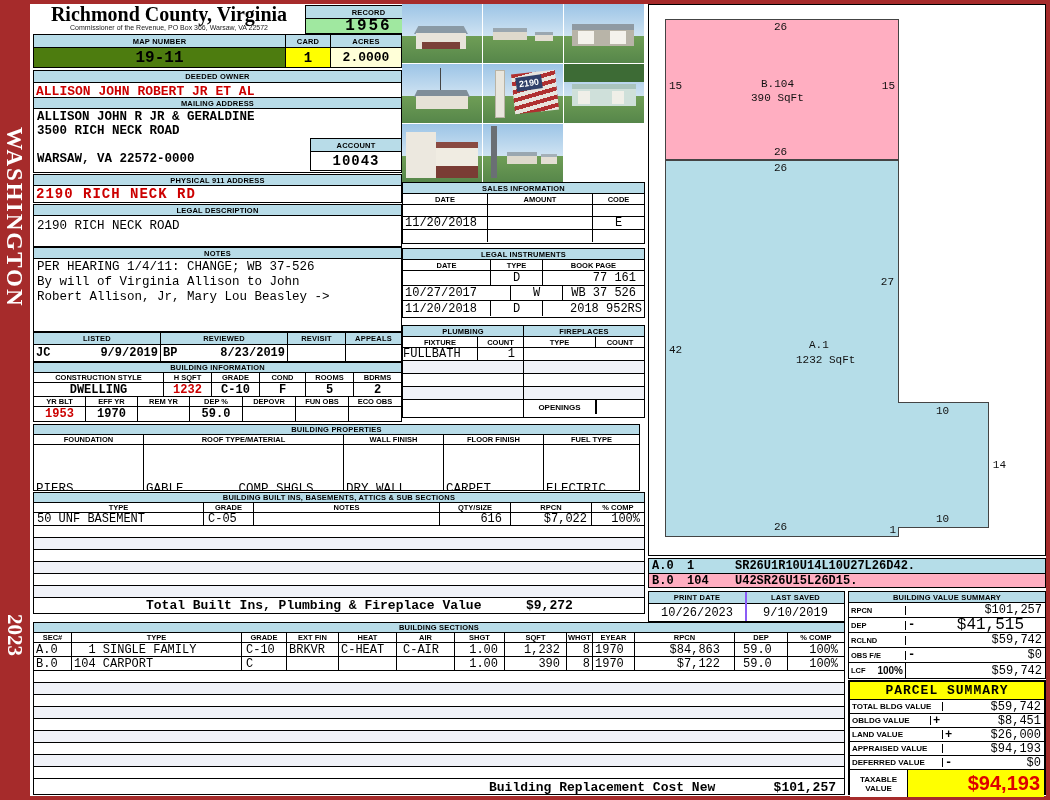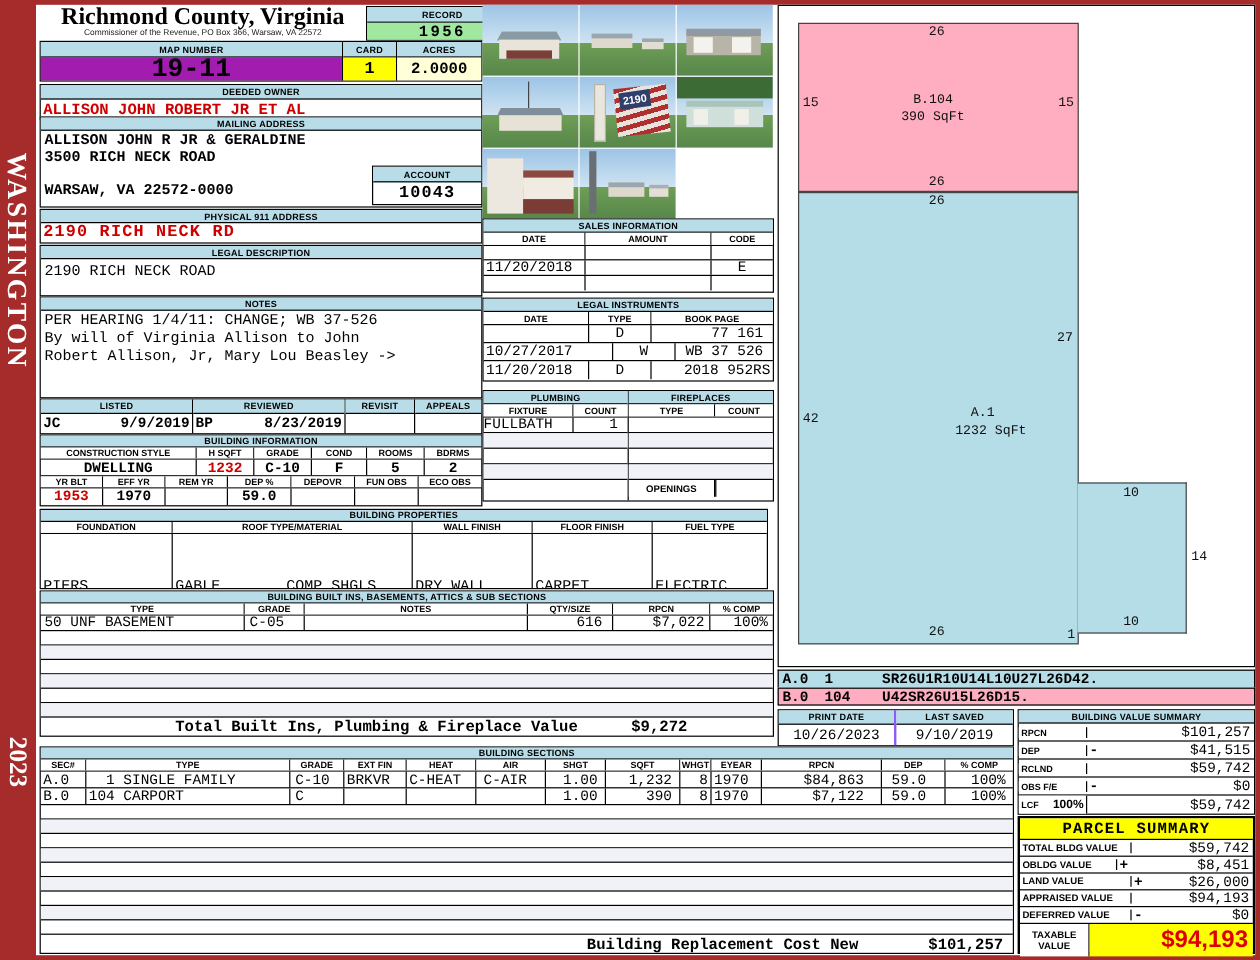--- a/index.html
+++ b/index.html
@@ -34,27 +34,27 @@
   <div class="vtext" style="left:2px;top:600px;height:70px;font-size:21px">2023</div>
 
   <div id="canvas">
 
     <div class="abs" style="left:3px;top:1px;width:272px;height:27px">
       <div style="font:bold 20px 'Liberation Serif',serif;line-height:19px;text-align:center">Richmond County, Virginia</div>
       <div style="font:7px 'Liberation Sans',sans-serif;text-align:center;color:#222">Commissioner of the Revenue, PO Box 366, Warsaw, VA 22572</div>
     </div>
     <div class="abs box" style="left:275px;top:1px;width:127px;height:29px">
       <div class="bar" style="height:13px">RECORD</div>
-      <div class="val ctr" style="height:14px;background:#A0E8A0;font-size:13px;letter-spacing:2px">1956</div>
+      <div class="val ctr" style="height:14px;background:#A0E8A0;font-size:16px;letter-spacing:2px">1956</div>
     </div>
 
     <div class="abs box row" style="left:3px;top:30px;width:369px;height:34px">
       <div style="width:252px;border-right:1px solid #000">
         <div class="bar" style="height:13px">MAP NUMBER</div>
-        <div class="val ctr" style="height:19px;background:#a21caf;font-size:22px">19-11</div>
+        <div class="val ctr" style="height:19px;background:#4d7c0f;font-size:16px">19-11</div>
       </div>
       <div style="width:45px;border-right:1px solid #000">
         <div class="bar" style="height:13px">CARD</div>
         <div class="val ctr" style="height:19px;background:#FFFF00;font-size:14px">1</div>
       </div>
       <div style="flex:1">
         <div class="bar" style="height:13px">ACRES</div>
         <div class="val ctr" style="height:19px;background:#FFFFD8;font-size:13px">2.0000</div>
       </div>
     </div>
@@ -453,21 +453,21 @@
     <div class="abs box" style="left:818px;top:587px;width:198px;height:88px">
       <div class="bar" style="height:11px">BUILDING VALUE SUMMARY</div>
       <div class="row vrow" style="height:15px">
         <div class="hcell" style="width:57px;justify-content:flex-start;padding-left:2px">RPCN</div>
         <span class="val" style="width:16px;font-size:12px;padding-left:2px"></span>
         <span class="val r" style="flex:1;font-size:12px;padding-right:3px;font-weight:normal">$101,257</span>
       </div>
       <div class="row vrow" style="height:15px">
         <div class="hcell" style="width:57px;justify-content:flex-start;padding-left:2px">DEP</div>
         <span class="val" style="width:16px;font-size:12px;padding-left:2px">-</span>
-        <span class="val r" style="flex:1;font-size:12px;padding-right:3px;font-weight:normal">$41,515</span>
+        <span class="val r" style="flex:1;font-size:16px;padding-right:21px;font-weight:normal">$41,515</span>
       </div>
       <div class="row vrow" style="height:15px">
         <div class="hcell" style="width:57px;justify-content:flex-start;padding-left:2px">RCLND</div>
         <span class="val" style="width:16px;font-size:12px;padding-left:2px"></span>
         <span class="val r" style="flex:1;font-size:12px;padding-right:3px;font-weight:normal">$59,742</span>
       </div>
       <div class="row vrow" style="height:15px">
         <div class="hcell" style="width:57px;justify-content:flex-start;padding-left:2px">OBS F/E</div>
         <span class="val" style="width:16px;font-size:12px;padding-left:2px">-</span>
         <span class="val r" style="flex:1;font-size:12px;padding-right:3px;font-weight:normal">$0</span>

